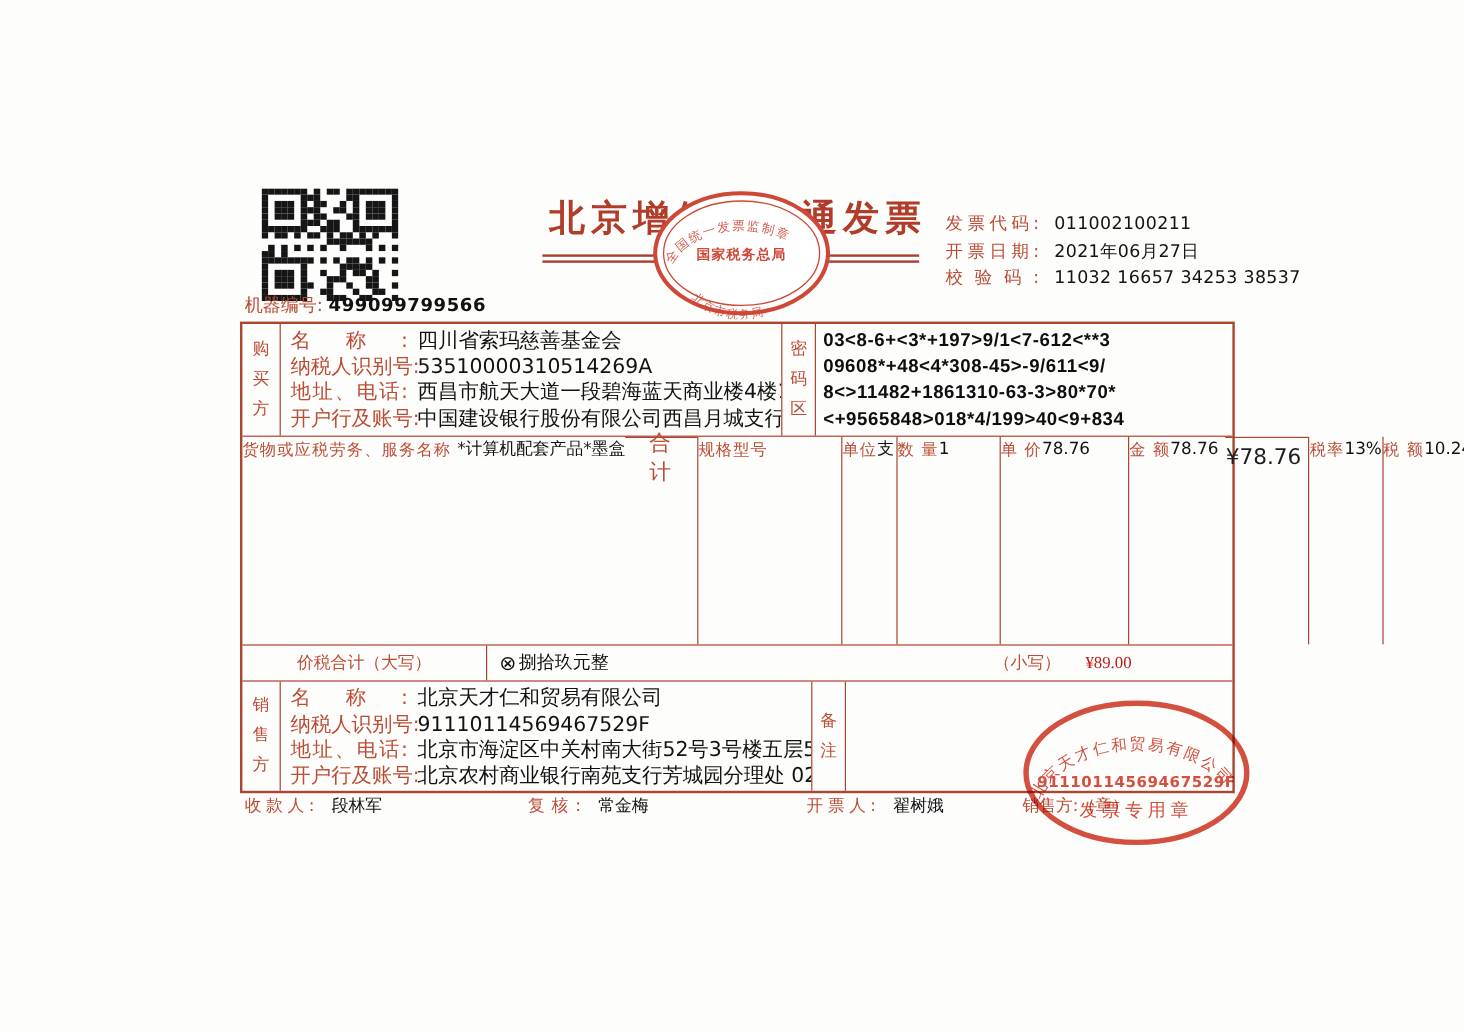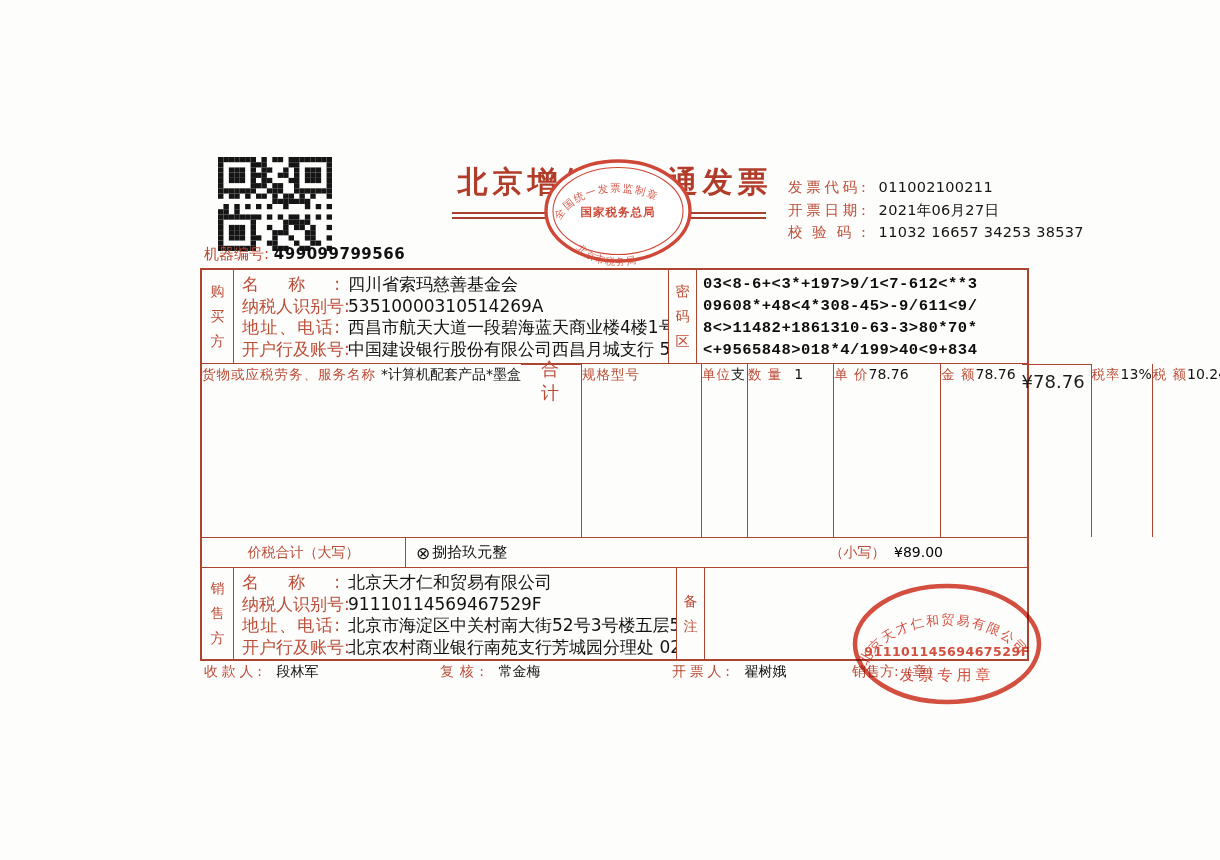--- a/index.html
+++ b/index.html
@@ -36,44 +36,44 @@
   .side span{display:block;line-height:25px;}
   .fields{flex:1 1 auto;padding:4px 0 0 8px;overflow:hidden;}
   .fline{line-height:21.5px;white-space:nowrap;font-size:17px;}
   .flab{display:inline-block;width:98px;color:var(--red);
         text-align:justify;text-align-last:justify;margin-right:8px;vertical-align:top;}
   .fval{color:#121212;}
   .pwdlab{flex:0 0 27px;border-left:1.5px solid var(--line);border-right:1.5px solid var(--line);
         display:flex;flex-direction:column;align-items:center;justify-content:center;
         color:var(--red);font-size:14px;}
   .pwdlab span{line-height:25px;}
-  .pwd{flex:0 0 322px;padding:3px 2px 0 6px;font-family:Liberation Mono, monospace;
+  .pwd{flex:0 0 322px;padding:3px 19px 0 6px;font-family:Liberation Sans, sans-serif;
        font-size:15.5px;font-weight:600;color:#0e0e0e;}
   .pwd div{line-height:22px;letter-spacing:.5px;white-space:nowrap;}
   .remark{flex:0 0 322px;}
   
   .col{display:flex;flex-direction:row;border-right:1.2px solid var(--line);box-sizing:border-box;}
-  .c0{flex:0 0 203px;} .c1{flex:0 0 120px;justify-content:flex-end;} .c2{flex:0 0 46px;} .c3{flex:0 0 86px;gap:12px;}
+  .c0{flex:0 0 203px;} .c1{flex:0 0 120px;justify-content:flex-end;} .c2{flex:0 0 46px;} .c3{flex:0 0 86px;}
   .c4{flex:0 0 107px;} .c5{flex:0 0 135px;} .c6{flex:0 0 54px;} .c7{flex:1 1 auto;border-right:none;}
   .col .h{height:22px;display:flex;align-items:center;justify-content:center;
           color:var(--red);font-size:13.5px;letter-spacing:1px;white-space:nowrap;}
   .col .v{height:20px;font-size:14px;line-height:20px;color:#121212;white-space:nowrap;}
   .col .f{flex:1 1 auto;}
   .col .t{height:32px;border-top:1.2px solid var(--line);display:flex;align-items:center;font-size:18px;}
   .a-l{padding-left:5px;} .a-r{justify-content:flex-end;text-align:right;padding-right:6px;}
   .a-c{justify-content:center;text-align:center;}
   .t.red{color:var(--red);letter-spacing:2px;}
   
   .wlab{flex:0 0 203px;border-right:1.2px solid var(--line);display:flex;align-items:center;
         justify-content:center;color:var(--red);font-size:14px;}
   .wrest{flex:1 1 auto;position:relative;display:flex;align-items:center;padding-left:10px;
         font-size:15px;color:#101010;}
   .wsym{font-size:17px;margin-right:2px;}
   .wsmall{position:absolute;right:84px;font-size:14px;}
-  .wsmall .sl{color:var(--red);} .wsmall .sv{color:#000000;margin-left:4px;}
+  .wsmall .sl{color:var(--red);} .wsmall .sv{color:#b91c1c;margin-left:16px;font-family:Liberation Serif, serif;}
   
   .sig{position:absolute;top:663px;font-size:14px;white-space:nowrap;}
   .sig .lab{display:inline-block;color:var(--red);text-align:justify;text-align-last:justify;}
   .sig .val{color:#121212;margin-left:10px;}
   .sstamp{position:absolute;left:848px;top:580px;mix-blend-mode:multiply;opacity:.92;}
 </style>
 </head>
 <body>
 
 <div class="page">

